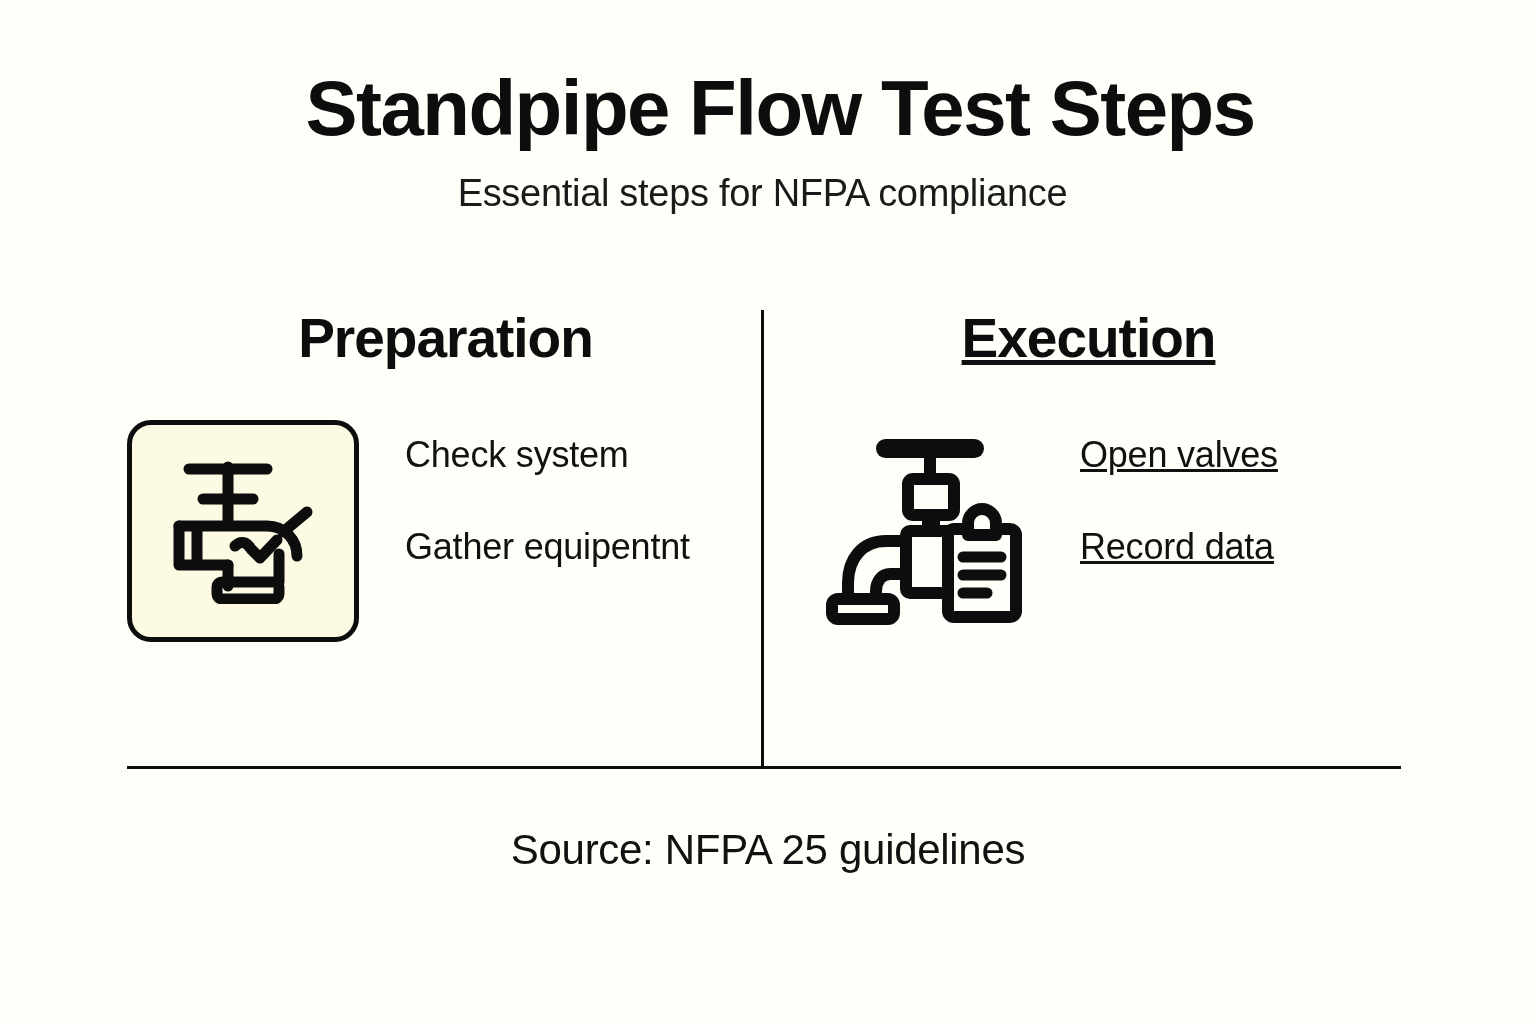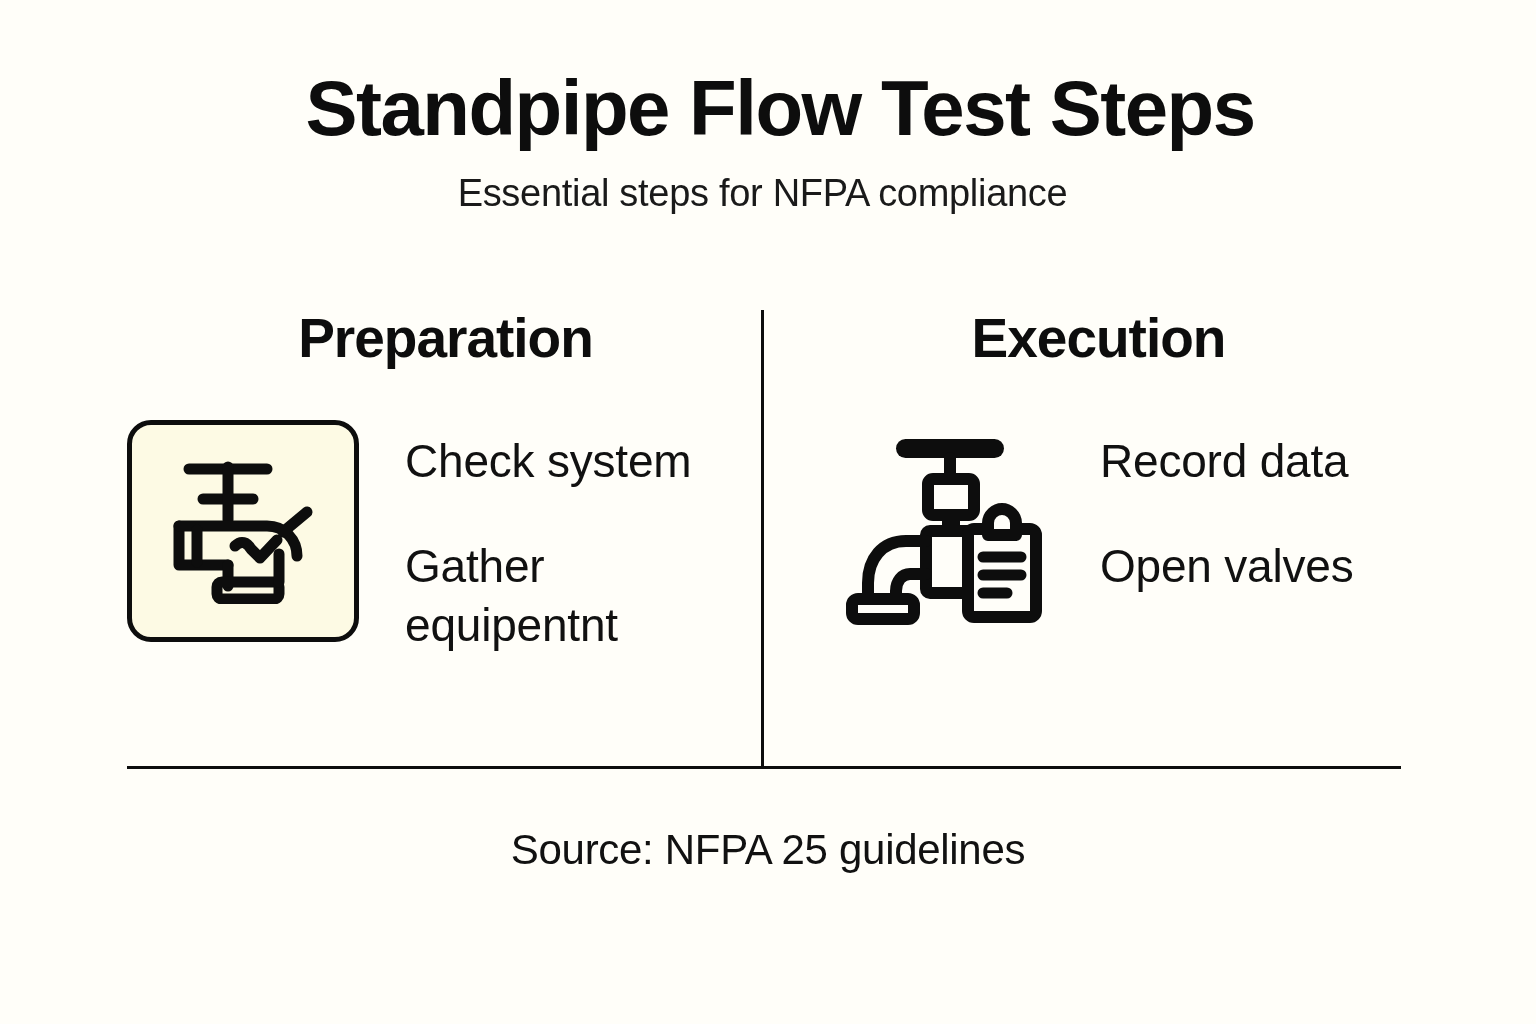--- a/index.html
+++ b/index.html
@@ -57,21 +57,21 @@
     height: 456px;
     display: flex;
   }
   .column {
     position: relative;
     box-sizing: border-box;
     flex: 0 0 50%;
     width: 50%;
   }
   .column.left  { }
-  .column.right { padding-left: 32px; }
+  .column.right { padding-left: 12px; text-decoration: underline; }
 
   .col-heading {
     margin: 0;
     font-size: 55px;
     font-weight: 700;
     letter-spacing: -1px;
     text-align: center;
     line-height: 1.05;
     color: #0d0d0d;
   }
@@ -110,21 +110,21 @@
   
   .steps {
     flex: 1 1 auto;
     padding-left: 46px;
     padding-top: 12px;
     min-width: 0;
   }
   .column.right .steps { padding-left: 36px; }
 
   .step {
-    font-size: 46px;
+    font-size: 36px;
     line-height: 1.28;
     color: #111111;
     letter-spacing: -0.2px;
   }
   .step + .step { margin-top: 46px; }
 
   
   .v-divider {
     position: absolute;
     left: 761px;
@@ -239,22 +239,22 @@
               <path d="M144 104 L144 92 C144 84 151 78 158 78 C165 78 172 84 172 92 L172 104 Z" fill="#fffef9"></path>
 
               <line x1="139" y1="126" x2="177" y2="126" stroke-width="11"></line>
               <line x1="139" y1="144" x2="177" y2="144" stroke-width="11"></line>
               <line x1="139" y1="162" x2="163" y2="162" stroke-width="11"></line>
             </svg>
           </span>
         </div>
 
         <div class="steps">
+          <div class="step">Open valves</div>
           <div class="step">Record data</div>
-          <div class="step">Open valves</div>
         </div>
 
       </div>
     </div>
 
   </div>
 
   <div class="v-divider"></div>
   <div class="h-divider"></div>
 

